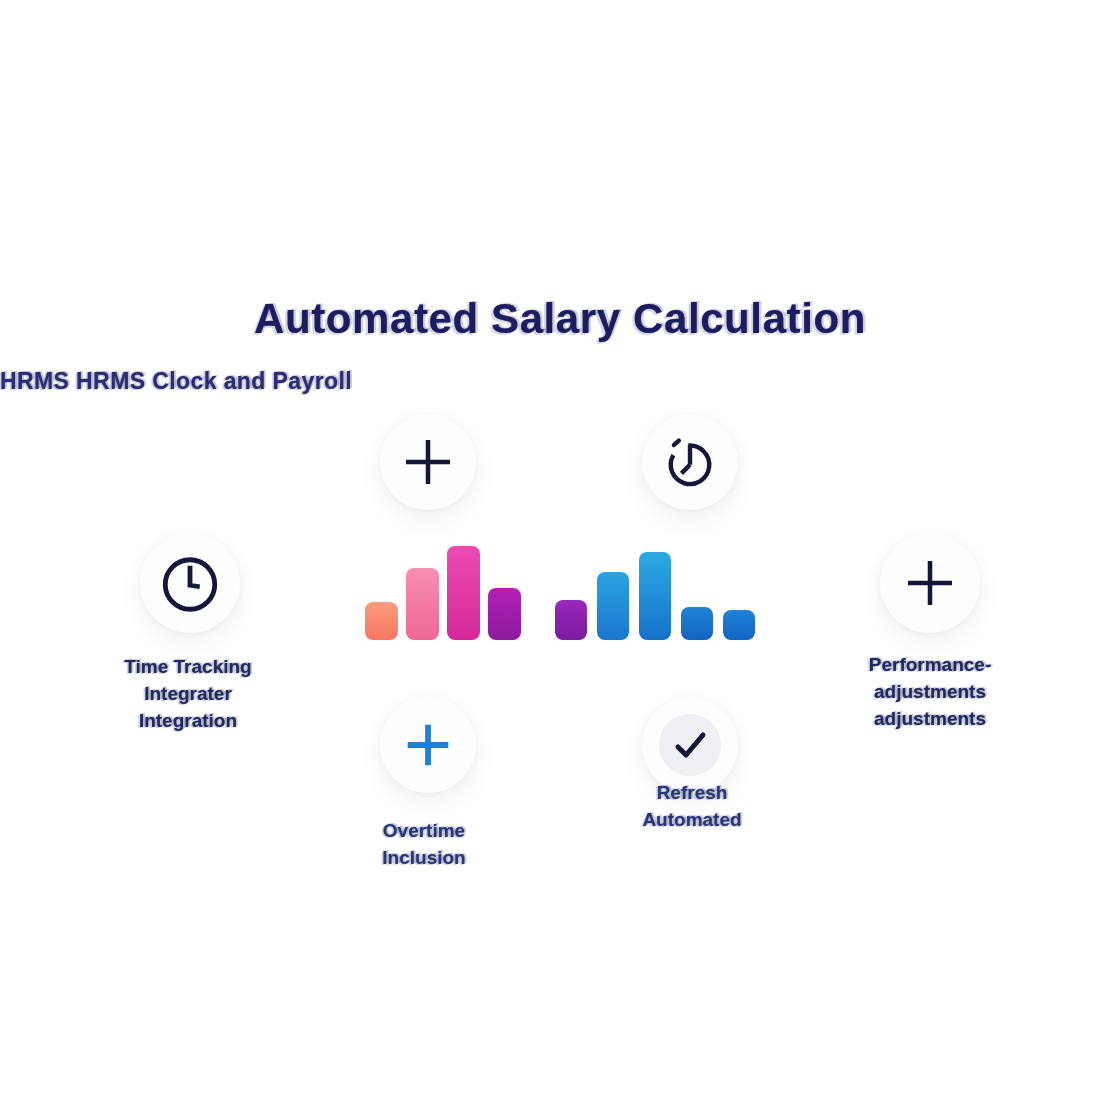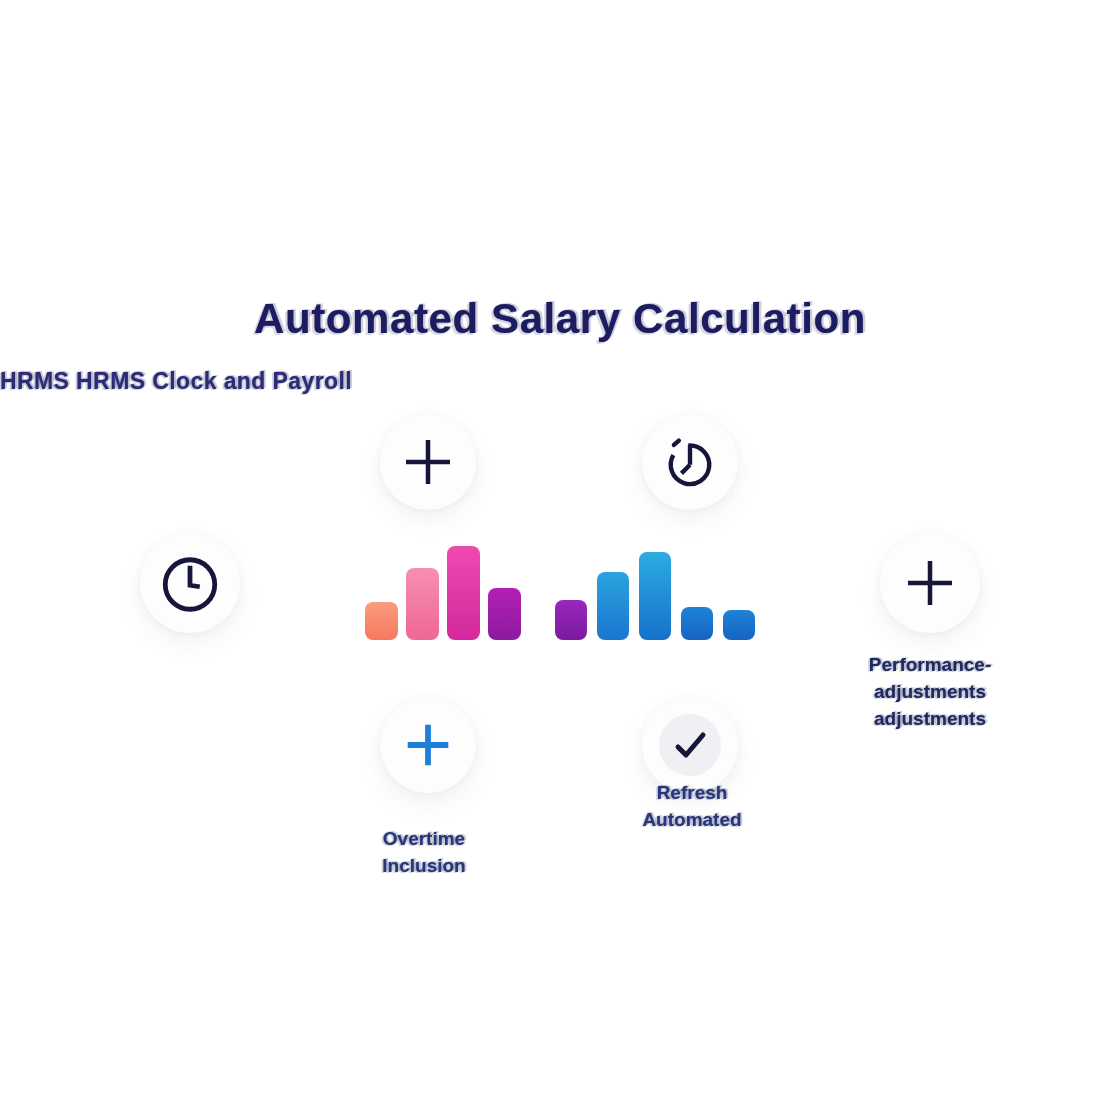--- a/index.html
+++ b/index.html
@@ -127,28 +127,33 @@
       <div class="bar" style="width: 33px; height: 52px; border-radius: 8px; background: linear-gradient(rgb(178, 31, 183), rgb(140, 27, 157));"></div>
     </div>
   <div class="chart" style="left:555px;">
       <div class="bar" style="width: 32px; height: 40px; border-radius: 8px; margin-right: 10px; background: linear-gradient(rgb(155, 39, 188), rgb(122, 26, 158));"></div>
       <div class="bar" style="width: 32px; height: 68px; border-radius: 8px; margin-right: 10px; background: linear-gradient(rgb(42, 163, 223), rgb(27, 118, 207));"></div>
       <div class="bar" style="width: 32px; height: 88px; border-radius: 8px; margin-right: 10px; background: linear-gradient(rgb(44, 171, 225), rgb(22, 113, 203));"></div>
       <div class="bar" style="width: 32px; height: 33px; border-radius: 8px; margin-right: 10px; background: linear-gradient(rgb(31, 131, 215), rgb(20, 99, 194));"></div>
       <div class="bar" style="width: 32px; height: 30px; border-radius: 8px; background: linear-gradient(rgb(31, 131, 215), rgb(20, 99, 194));"></div>
     </div>
 
+  <div class="label" style="left:88px;top:653px;width:200px;">
+    <div>Time Tracking</div>
+    <div>Integrater</div>
+    <div>Integration</div>
+  </div>
 
   <div class="label" style="left:830px;top:651px;width:200px;text-align:center;">
     <div>Performance-</div>
     <div>adjustments</div>
     <div>adjustments</div>
   </div>
 
-  <div class="label label-bottom" style="left:324px;top:817px;width:200px;margin-top:8px;">
+  <div class="label label-bottom" style="left:324px;top:817px;width:200px;">
     <div>Overtime</div>
     <div>Inclusion</div>
   </div>
 
   <div class="label label-bottom" style="left:592px;top:779px;width:200px;">
     <div>Refresh</div>
     <div>Automated</div>
   </div>
 
 </div>

